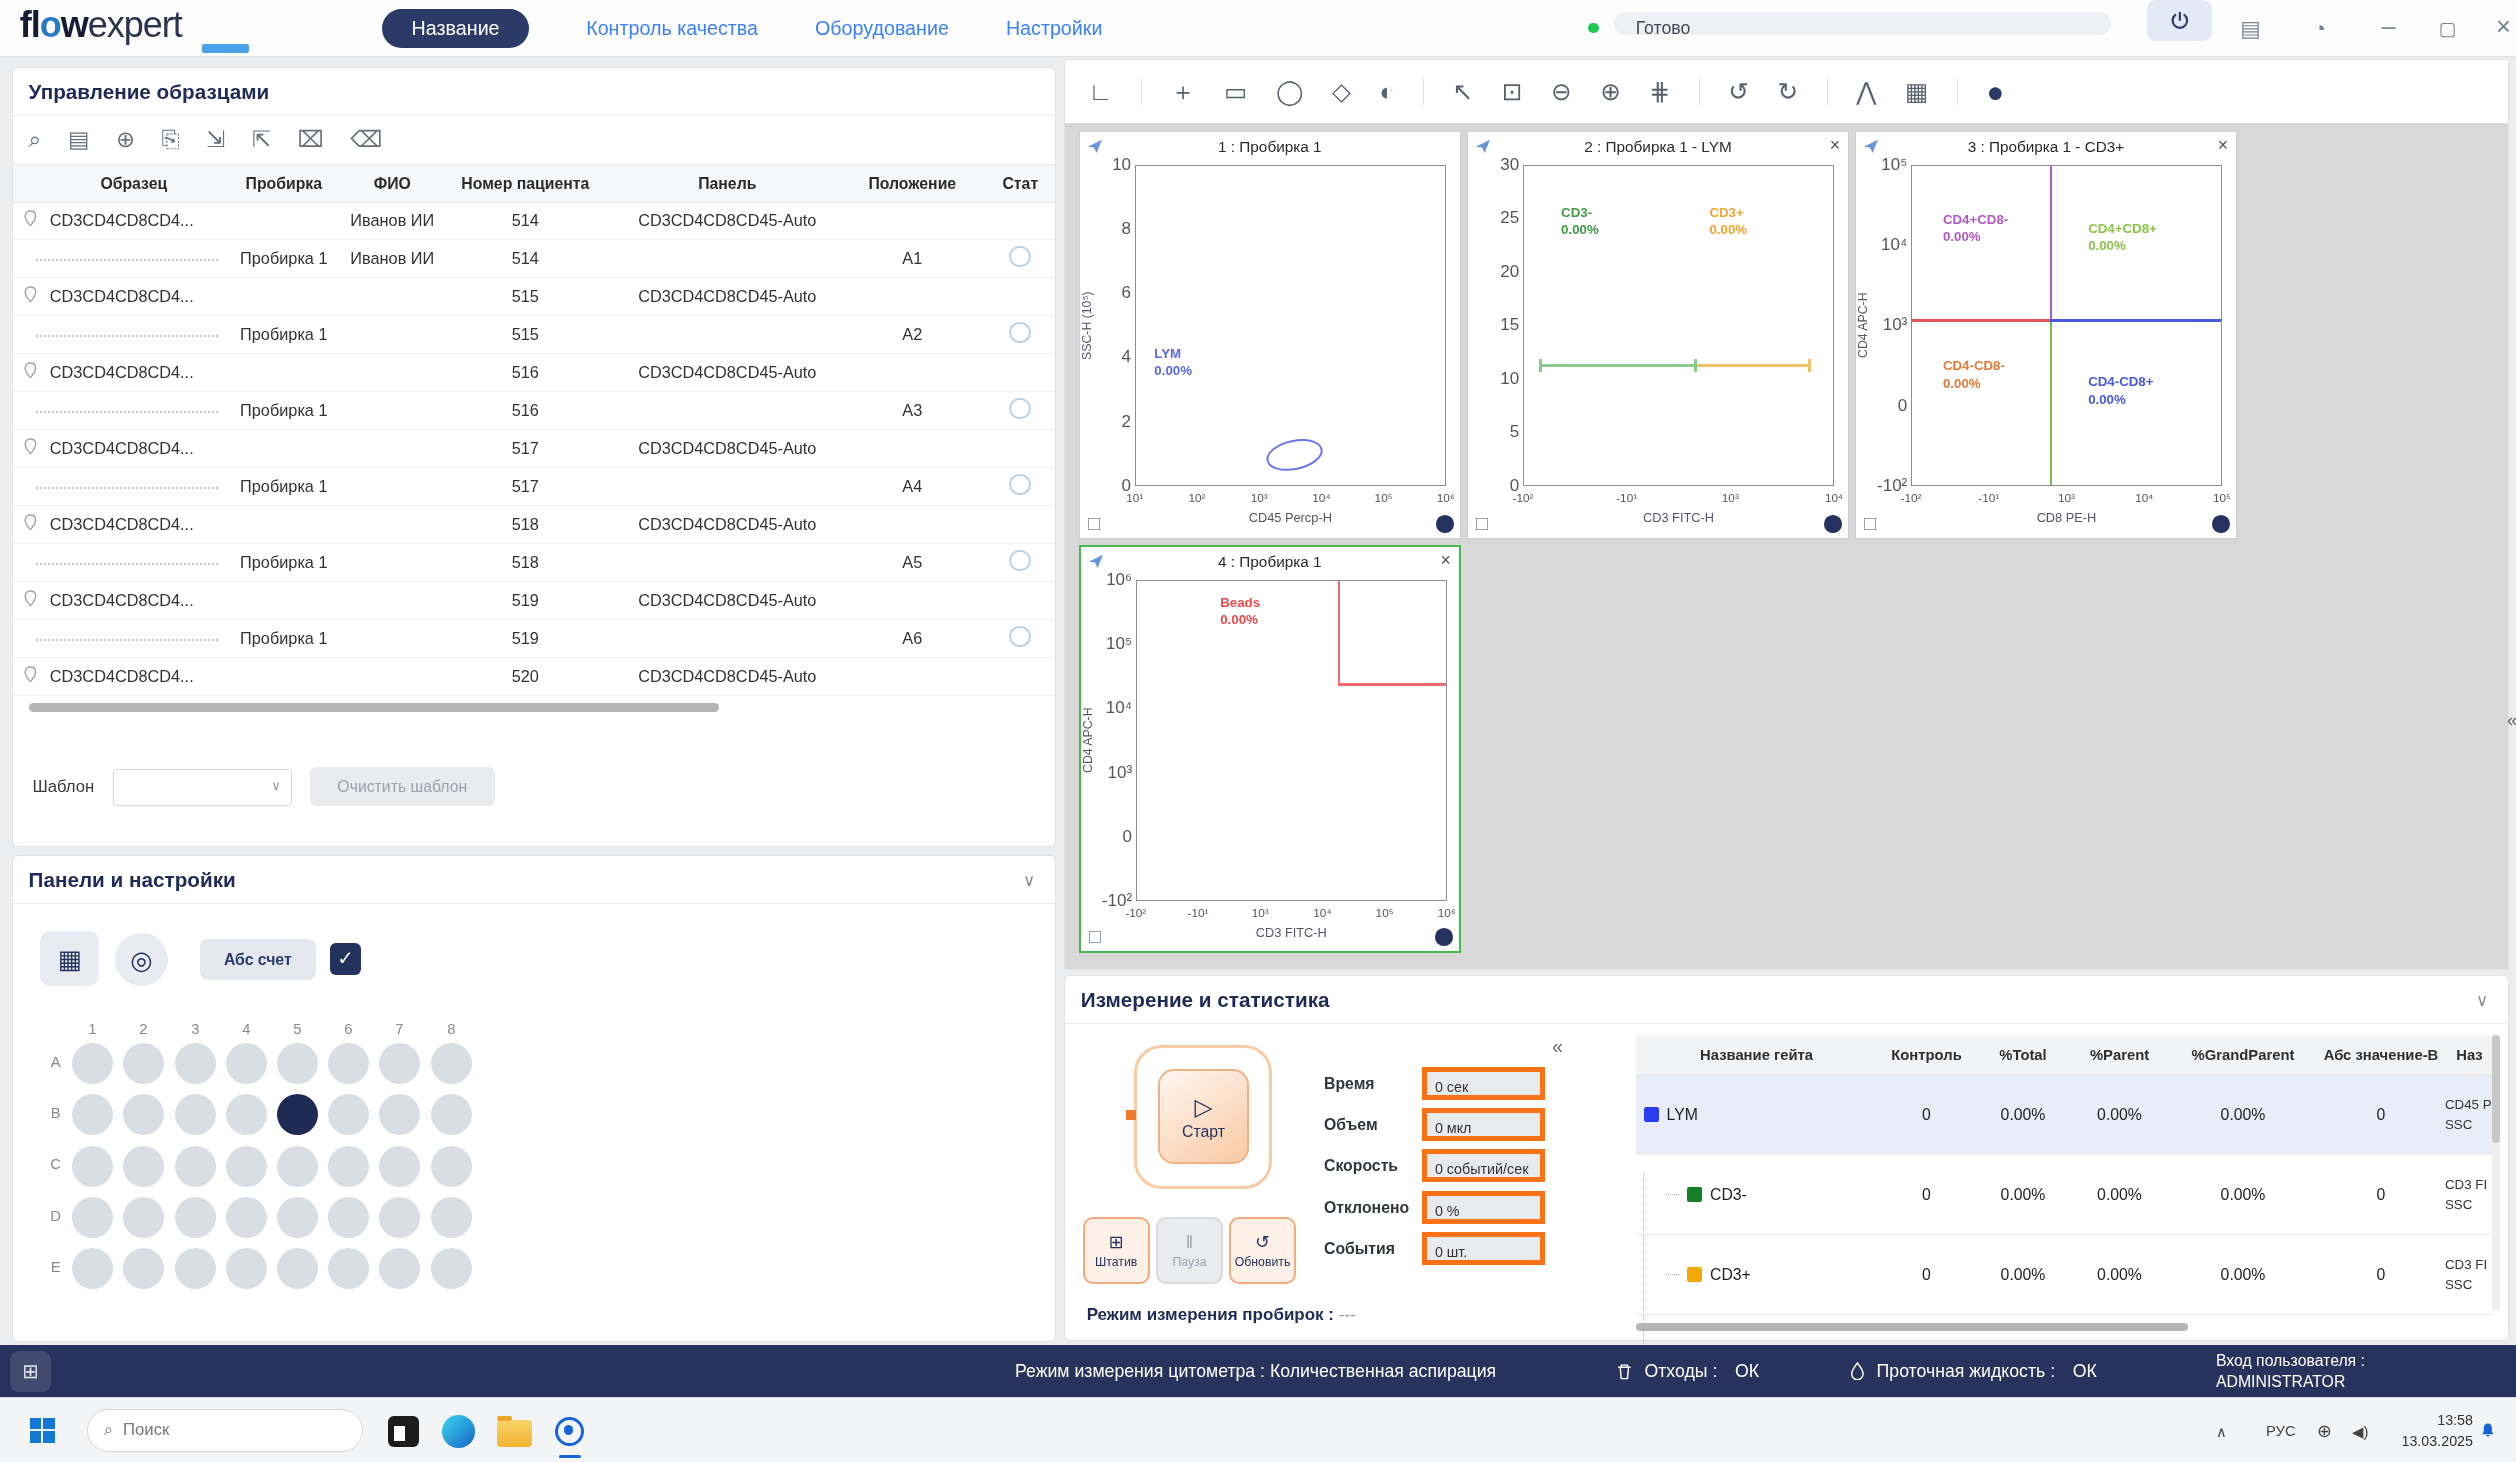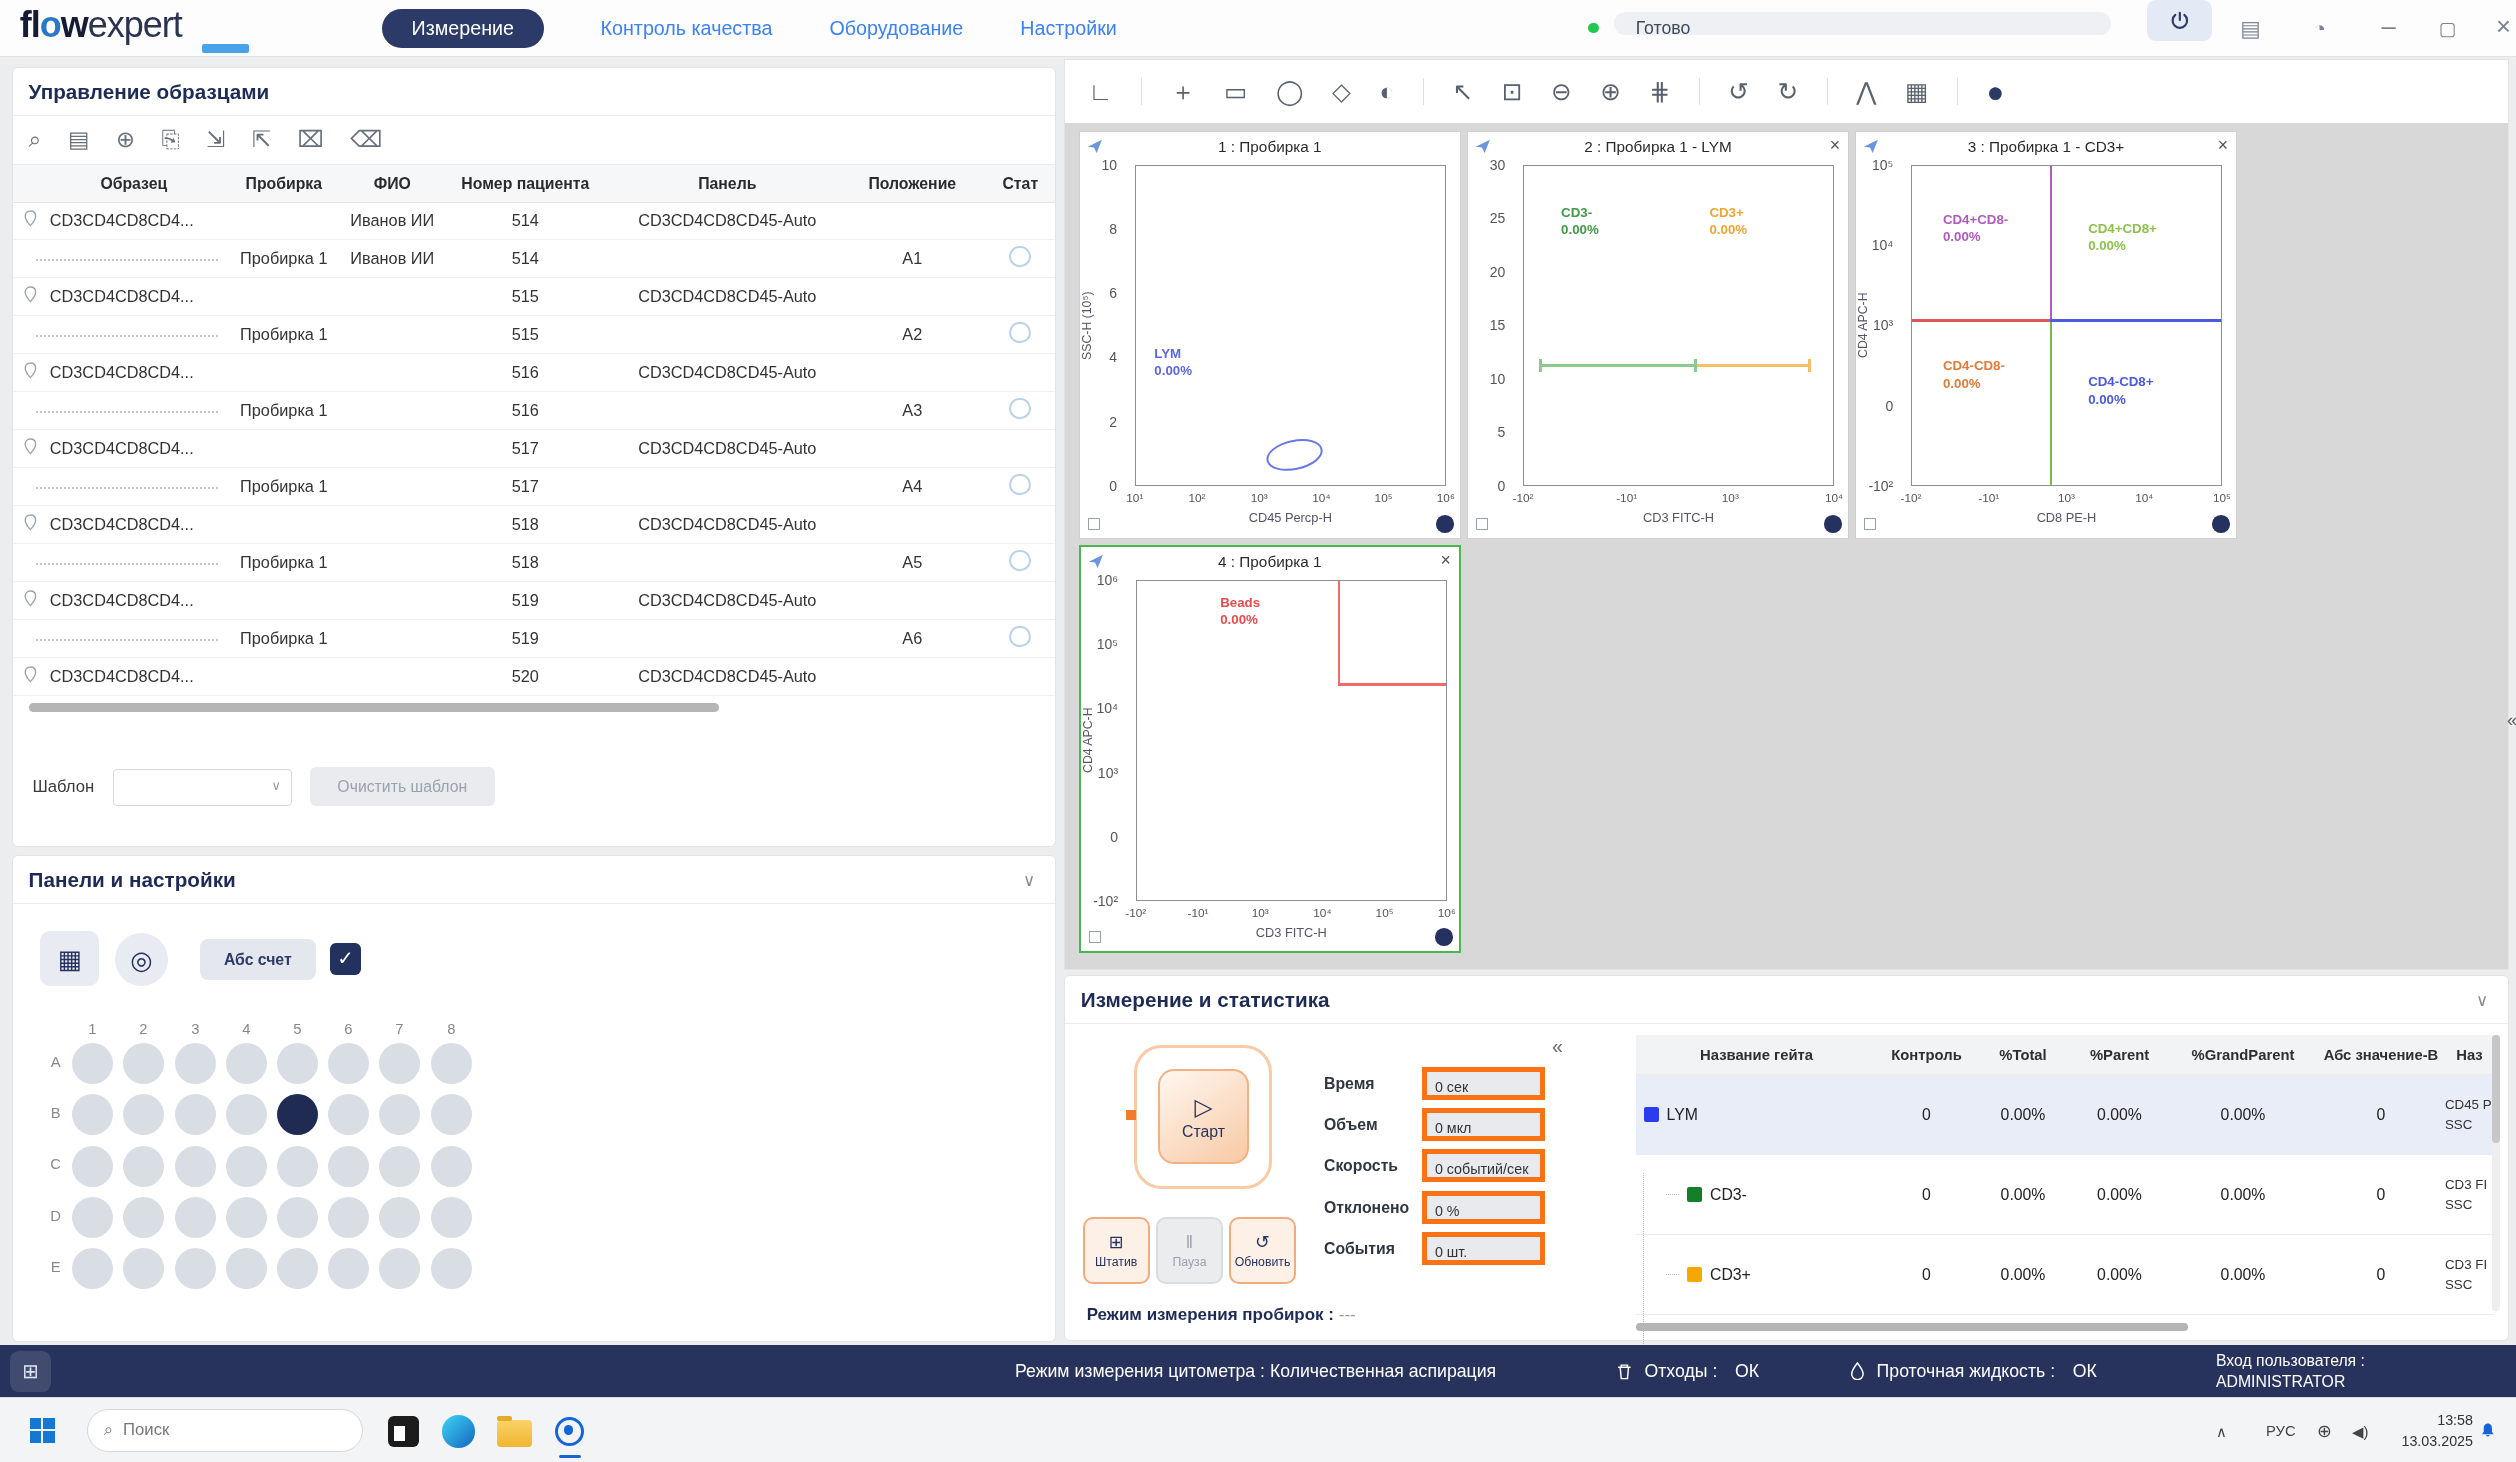--- a/index.html
+++ b/index.html
@@ -59,21 +59,21 @@
   .vsep{width:1px;height:27.6px;background:#e0e0e0;}
   #plots-bg{position:absolute;left:0;top:63px;right:0;bottom:0;background:#d8d8d8;}
   .plot-card{position:absolute;width:382px;height:408px;background:#fff;border:1px solid #cfcfcf;box-sizing:border-box;}
   .plot-card.sel{border:2px solid #49b84e;}
   .ptitle{position:absolute;left:39px;right:39px;top:5.9px;text-align:center;font-size:15.3px;color:#2a2a2a;}
   .pclose{position:absolute;right:7.9px;top:3px;font-size:17.7px;color:#555;}
   .ppin{position:absolute;left:5.9px;top:4.9px;}
   .pylabel{position:absolute;left:0px;top:33px;height:321px;width:17.7px;writing-mode:vertical-rl;transform:rotate(180deg);font-size:12.3px;color:#556;text-align:center;}
   .pframe{position:absolute;left:55px;top:33px;width:311px;height:321px;border:1.5px solid #8e8e8e;background:#fff;box-sizing:border-box;}
   .pyticks{position:absolute;left:21.7px;top:33px;width:29.6px;height:321px;}
-  .pyticks .tick{position:absolute;right:14px;transform:translateY(-50%);font-size:14px;color:#555;}
+  .pyticks .tick{position:absolute;right:0;transform:translateY(-50%);font-size:17px;color:#555;}
   .pxticks{position:absolute;left:55px;top:359px;width:311px;height:15.8px;}
   .pxticks .tick{position:absolute;transform:translateX(-50%);font-size:11.8px;color:#555;}
   .pxlabel{position:absolute;left:55px;top:378px;width:311px;text-align:center;font-size:12.8px;color:#556;}
   .fsq{position:absolute;left:7.9px;bottom:7.9px;width:9.9px;height:9.9px;border:1.5px solid #98a0a8;}
   .fcirc{position:absolute;right:5.9px;bottom:4.9px;width:17.7px;height:17.7px;background:#25325f;border-radius:50%;}
   .glabel{position:absolute;font-size:13.3px;font-weight:700;line-height:1.3;}
   .gell{position:absolute;border:2px solid;border-radius:50%;}
   .hseg{position:absolute;height:3px;}
   .hseg i{position:absolute;top:-4.9px;width:3px;height:12.8px;background:inherit;}
   .hseg i.r{right:0;} .hseg i.l{left:0;}
@@ -133,21 +133,21 @@
 </style>
 </head>
 <body>
 
 <div id="app">
 
   <div id="header">
     <div id="logo"><span class="l1">fl</span><span class="lo">o</span><span class="l1">w</span><span class="l2">expert</span></div>
     <div id="logo-badge"></div>
     <div id="tabs">
-        <span class="tab active">Измерение</span>
+        <span class="tab active">Название</span>
         <span class="tab">Контроль качества</span>
         <span class="tab">Оборудование</span>
         <span class="tab">Настройки</span>
       </div>
     <div id="hdr-dot"></div>
     <div id="hdr-pill">Готово</div>
     <div id="win-controls">
       <div class="pwr-btn">
         <svg width="21.7" height="21.7" viewBox="0 0 24 24">
             <path d="M12 3v8" stroke="#2b3a67" stroke-width="2.4" fill="none" stroke-linecap="round"></path>

